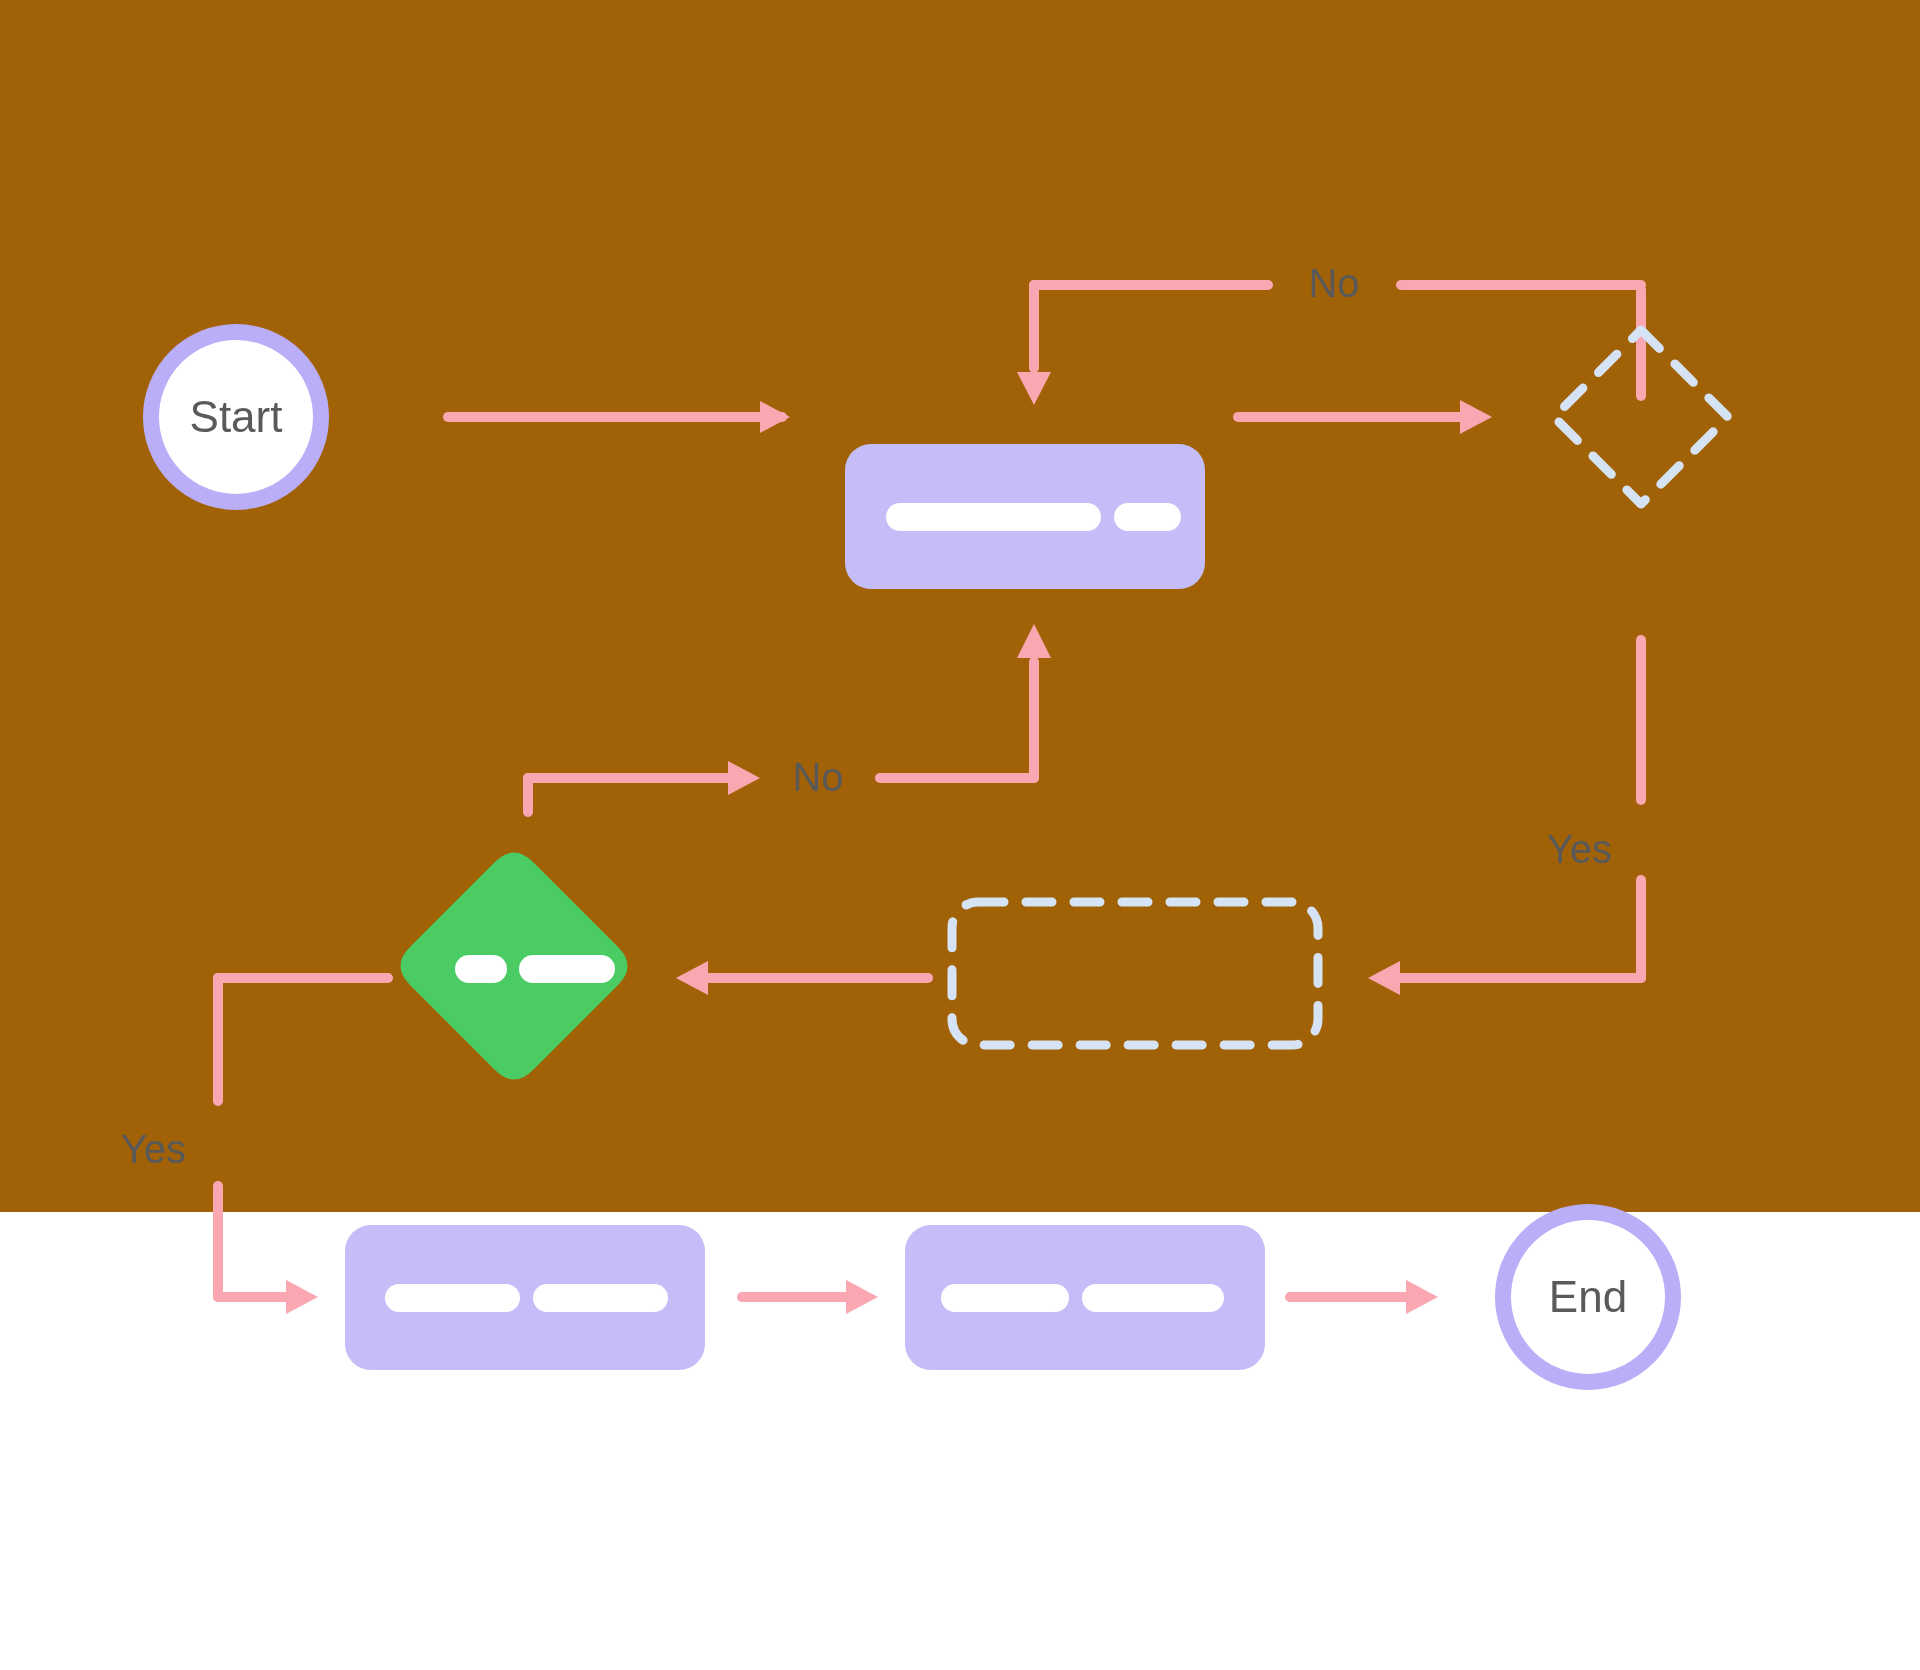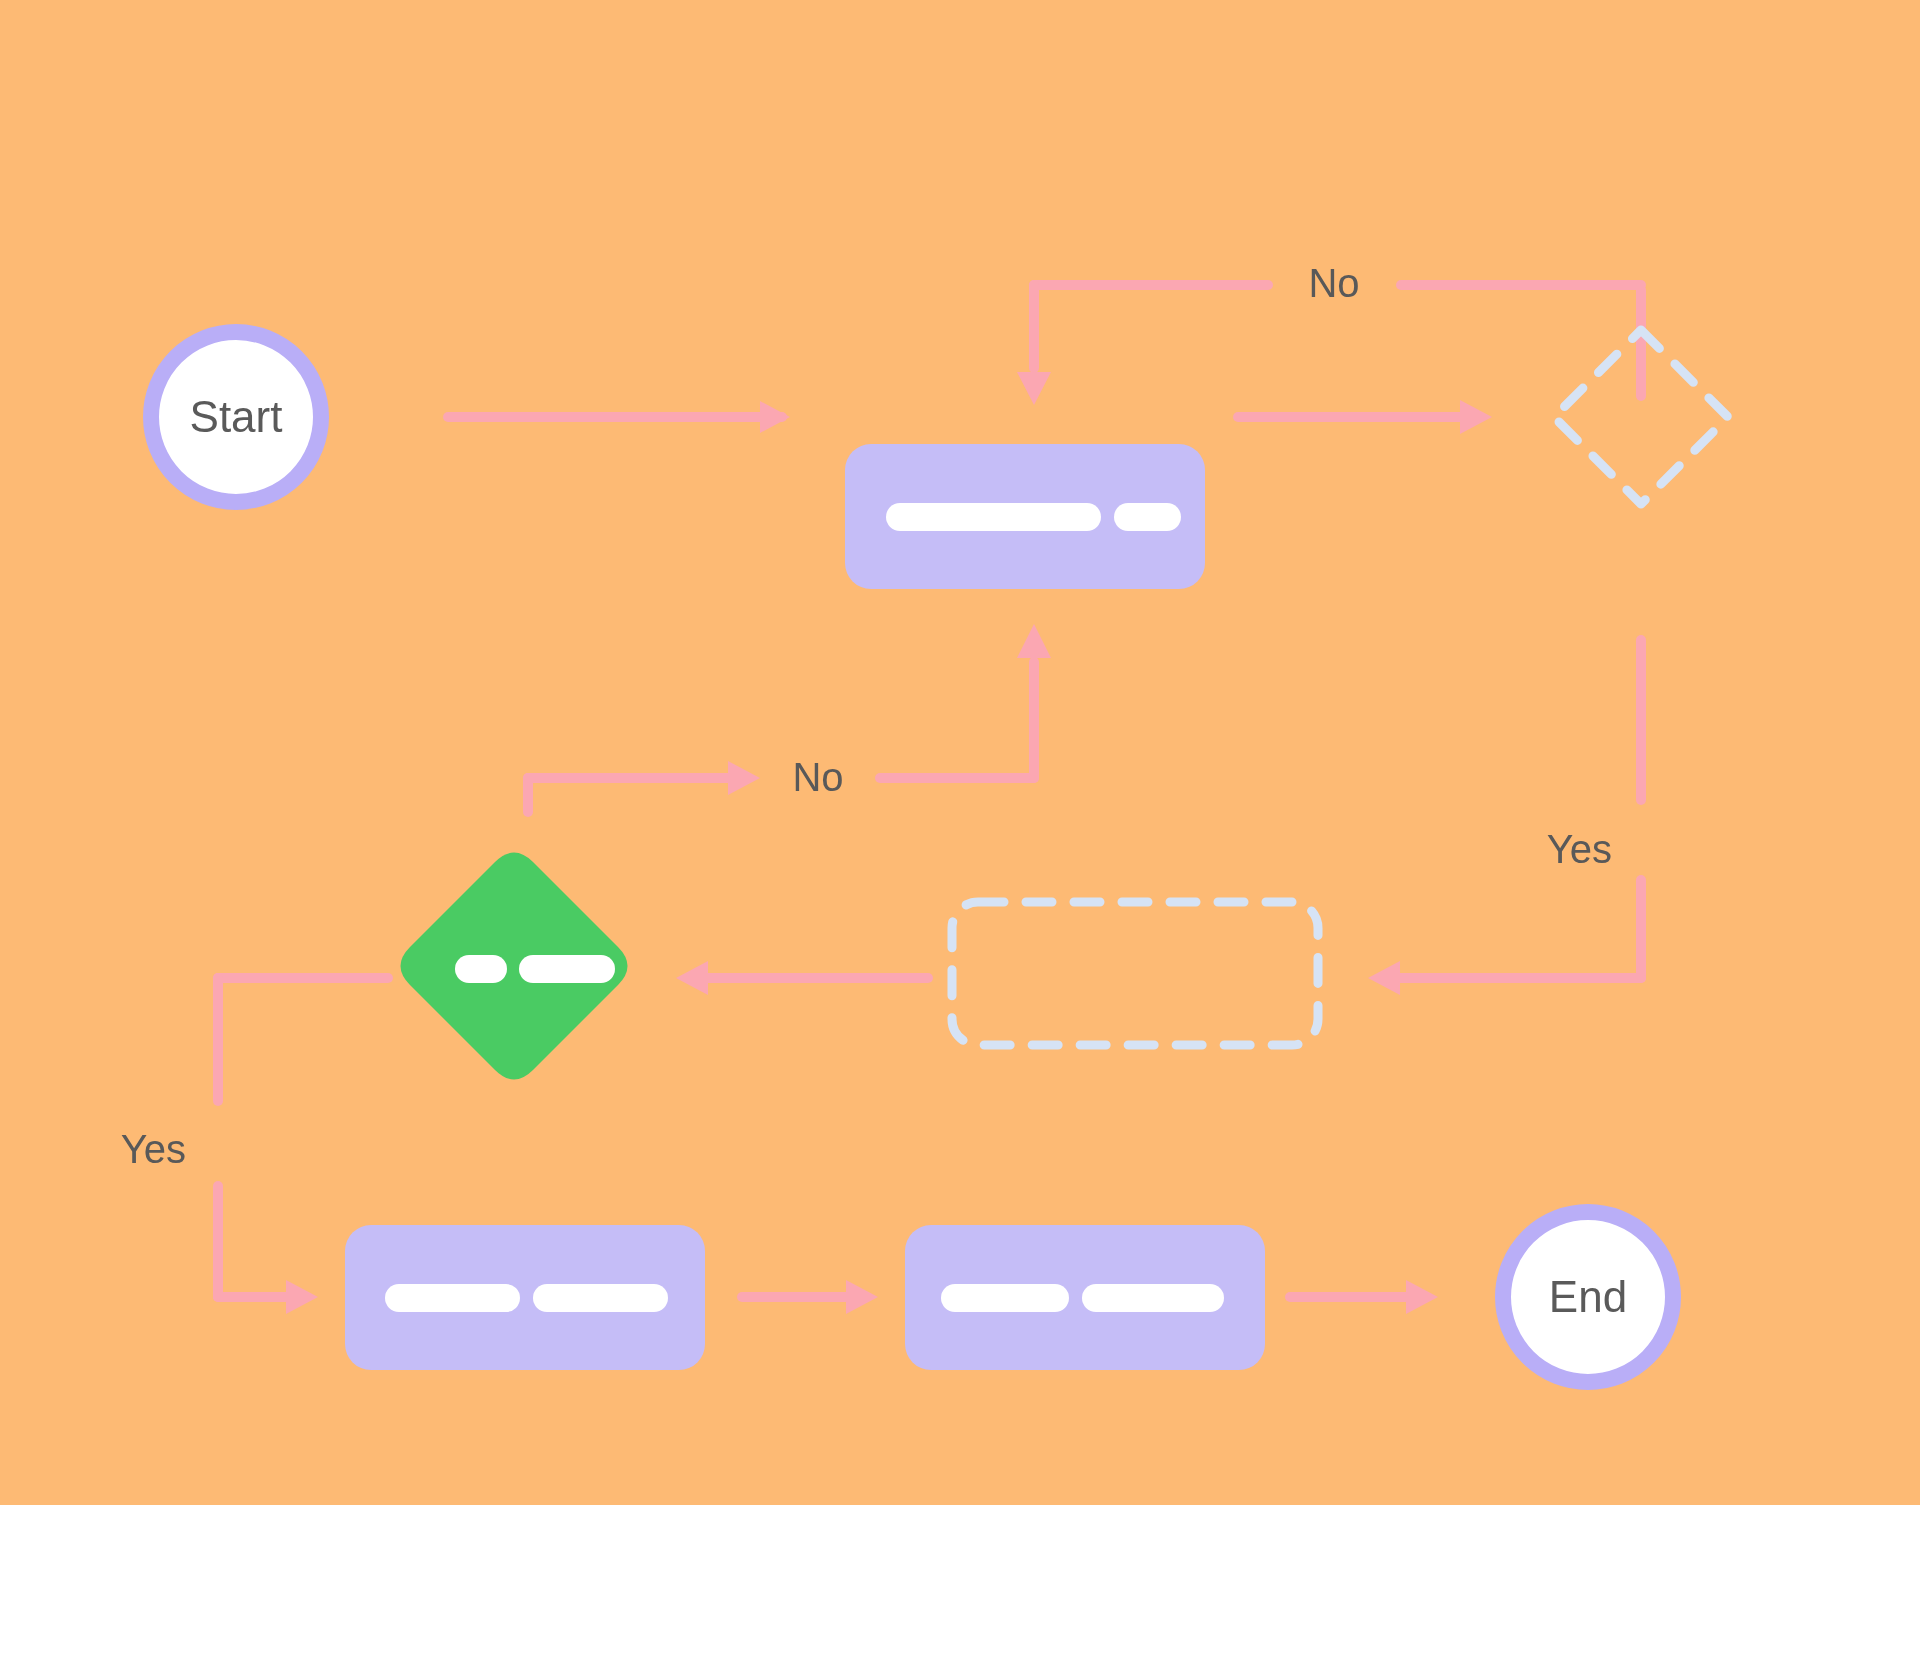--- a/index.html
+++ b/index.html
@@ -9,22 +9,22 @@
   }
   body {
     width: 1920px;
     height: 1670px;
     font-family: "Liberation Sans", sans-serif;
     overflow: hidden;
   }
   #canvas {
     position: relative;
     width: 1920px;
-    height: 1505px;
-    background: #fdba74;
+    height: 1212px;
+    background: #a16207;
   }
   svg.flow {
     display: block;
     width: 1920px;
     height: 1670px;
   }
   .edge-label {
     font-family: "Liberation Sans", sans-serif;
     font-size: 40px;
     fill: #595959;

